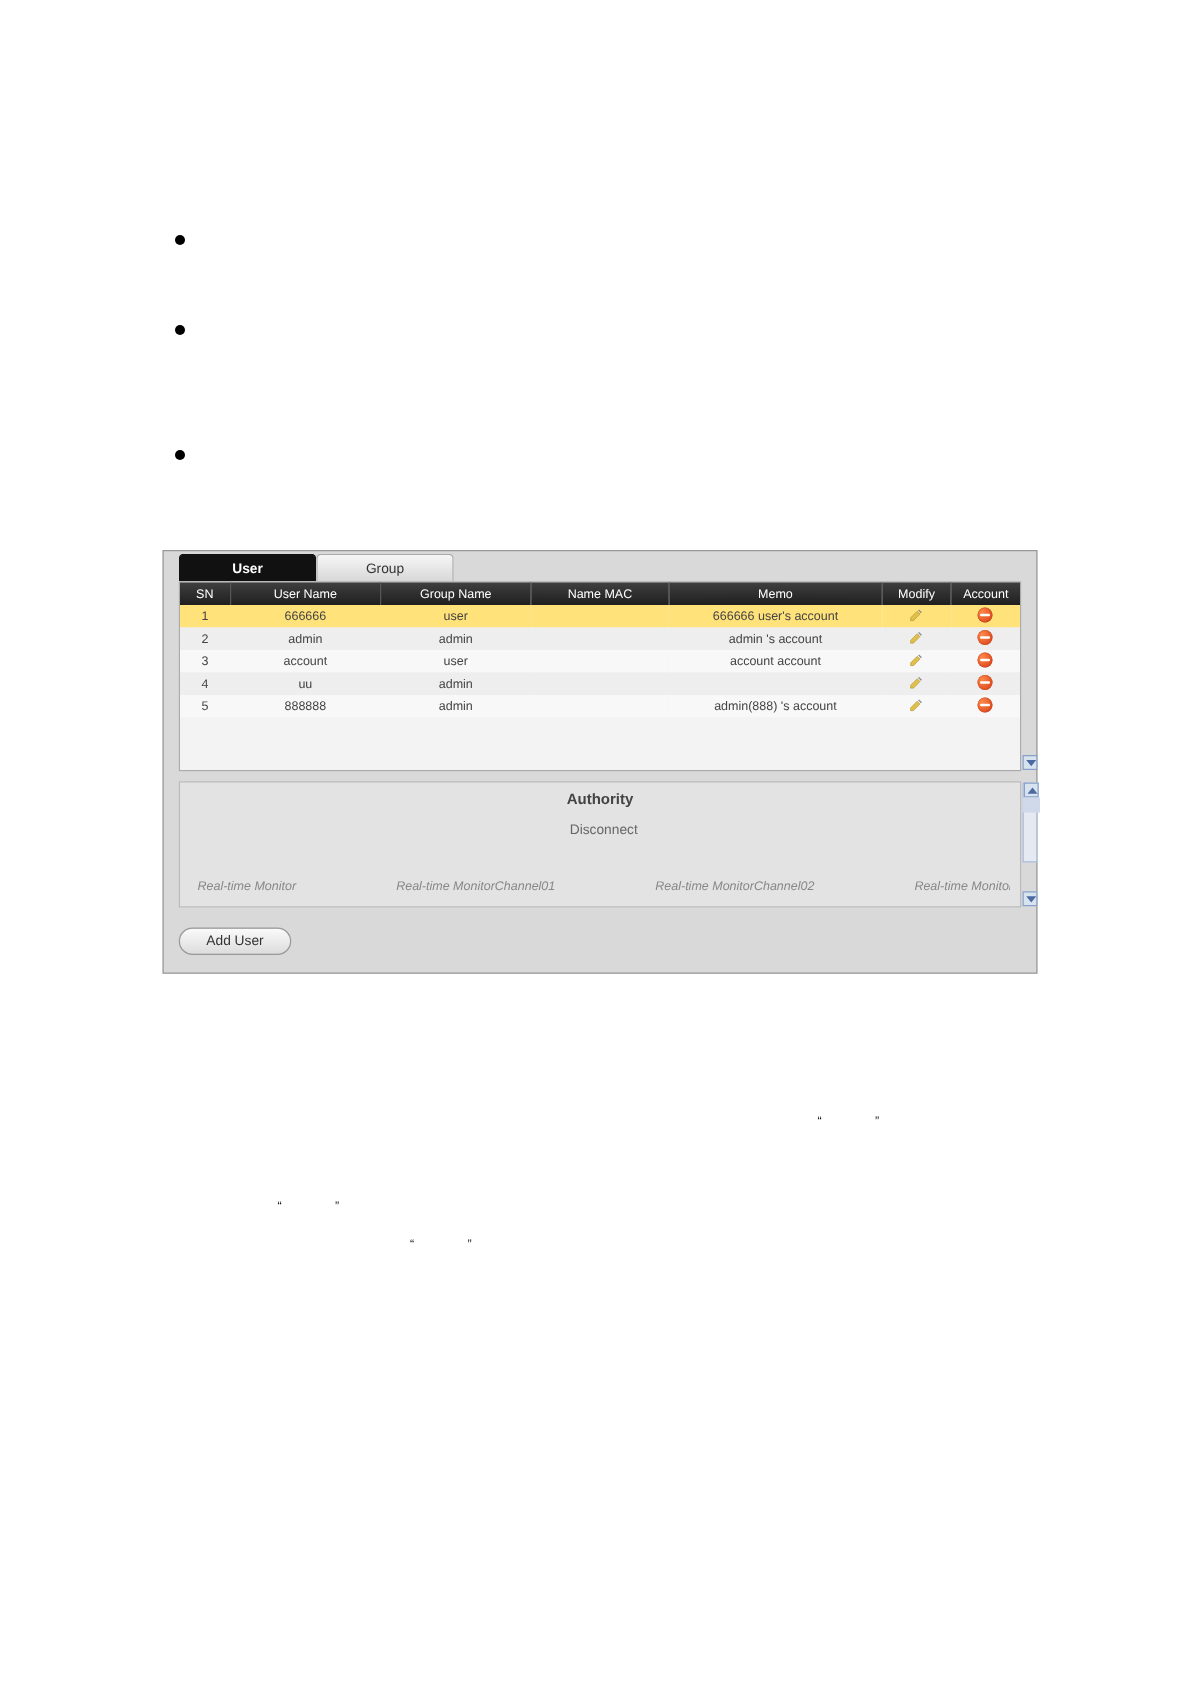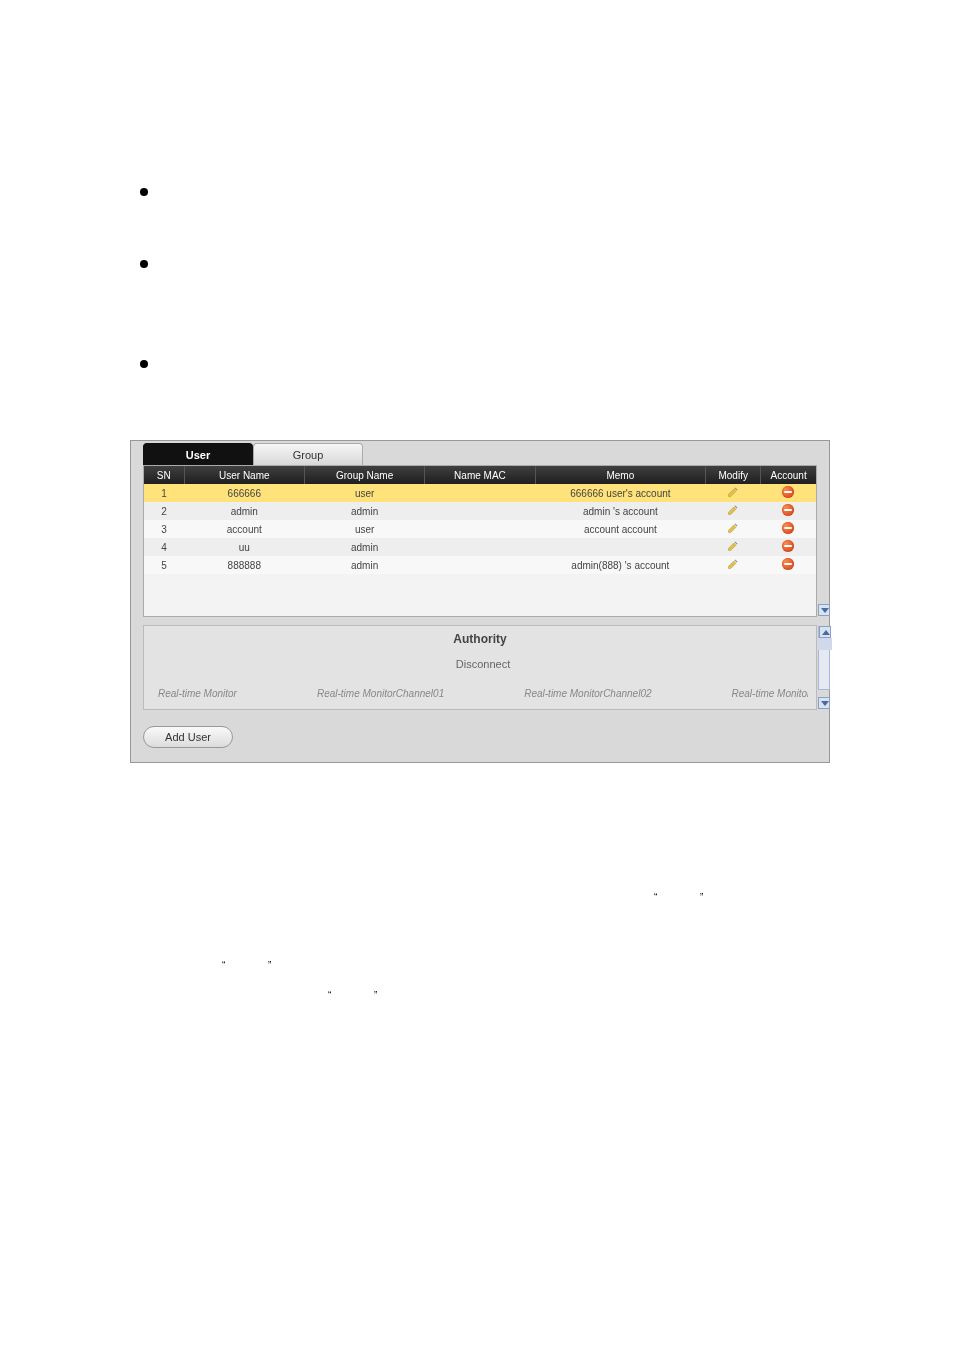--- a/index.html
+++ b/index.html
@@ -30,21 +30,21 @@
   .col-del { width: 55px; }
   .icon-pencil { display: inline-block; width: 12px; height: 12px; position: relative; }
   .icon-pencil svg { width: 12px; height: 12px; }
   .icon-del { display: inline-block; width: 12px; height: 12px; background: radial-gradient(circle at 30% 30%, #ff8a4a, #d43a12); border-radius: 50%; position: relative; box-shadow: inset 0 0 1px #a12000; }
   .icon-del::after { content: ""; position: absolute; left: 2px; right: 2px; top: 5px; height: 2px; background: #fff; border-radius: 1px; }
   .table-blank { height: 42px; background: #f3f3f3; }
   .scroll-hint { position: absolute; right: -14px; bottom: 0; width: 12px; height: 12px; background: #d8e3f0; border: 1px solid #8aa0c8; }
   .scroll-hint::after { content: ""; position: absolute; left: 2px; top: 3px; border-left: 4px solid transparent; border-right: 4px solid transparent; border-top: 5px solid #4a6aa0; }
   .authority-box { background: #e3e3e3; margin: 8px 12px; border: 1px solid #bbb; position: relative; padding: 6px 8px 10px; text-align: center; }
   .authority-title { font-weight: bold; font-size: 12px; color: #444; margin-bottom: 12px; }
-  .authority-item { color: #666; font-size: 11px; margin-left: 6px; margin-bottom: 18px; }
+  .authority-item { color: #666; font-size: 11px; margin-left: 6px; margin-bottom: 34px; }
   .authority-row2 { display: flex; gap: 80px; color: #888; font-size: 10px; margin-left: 6px; white-space: nowrap; overflow: hidden; font-style: italic; }
   .authority-scroll { position: absolute; right: -14px; top: 0; width: 12px; height: 64px; background: #e4e9f2; border: 1px solid #a8b8d6; }
   .auth-up, .auth-down { position: absolute; left: 0; width: 12px; height: 12px; background: #d8e3f0; border: 1px solid #8aa0c8; }
   .auth-up { top: -1px; }
   .auth-up::after { content:""; position:absolute; left:2px; top:3px; border-left:4px solid transparent; border-right:4px solid transparent; border-bottom:5px solid #4a6aa0; }
   .auth-track { position: absolute; left: -1px; top: 11px; width: 14px; height: 12px; background: #cfd9ea; }
   .auth-down2 { position: absolute; right: -14px; bottom: 0; width: 12px; height: 12px; background: #d8e3f0; border: 1px solid #8aa0c8; }
   .auth-down2::after { content:""; position:absolute; left:2px; top:3px; border-left:4px solid transparent; border-right:4px solid transparent; border-top:5px solid #4a6aa0; }
   .add-btn { margin: 8px 12px 14px; width: 90px; height: 22px; background: linear-gradient(#fafafa,#dcdcdc); border: 1px solid #999; border-radius: 11px; font-size: 11px; color: #333; cursor: pointer; }
   .quote-pair { position: absolute; font-size: 10px; color: #111; letter-spacing: 0; }

